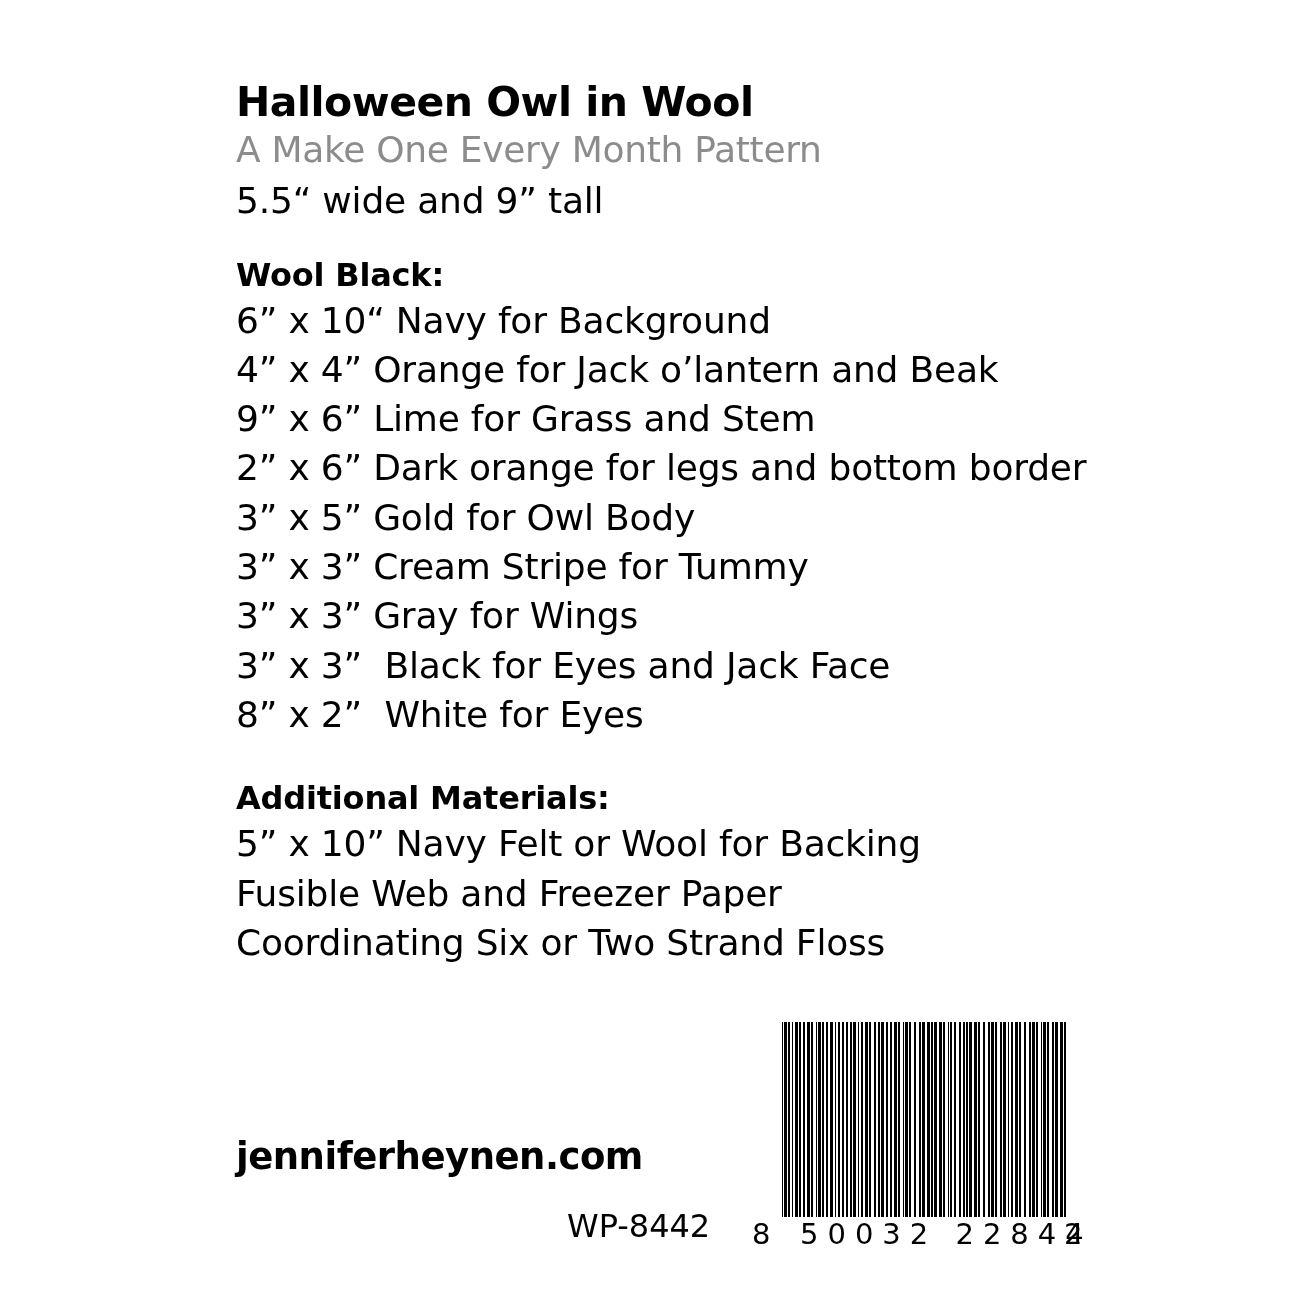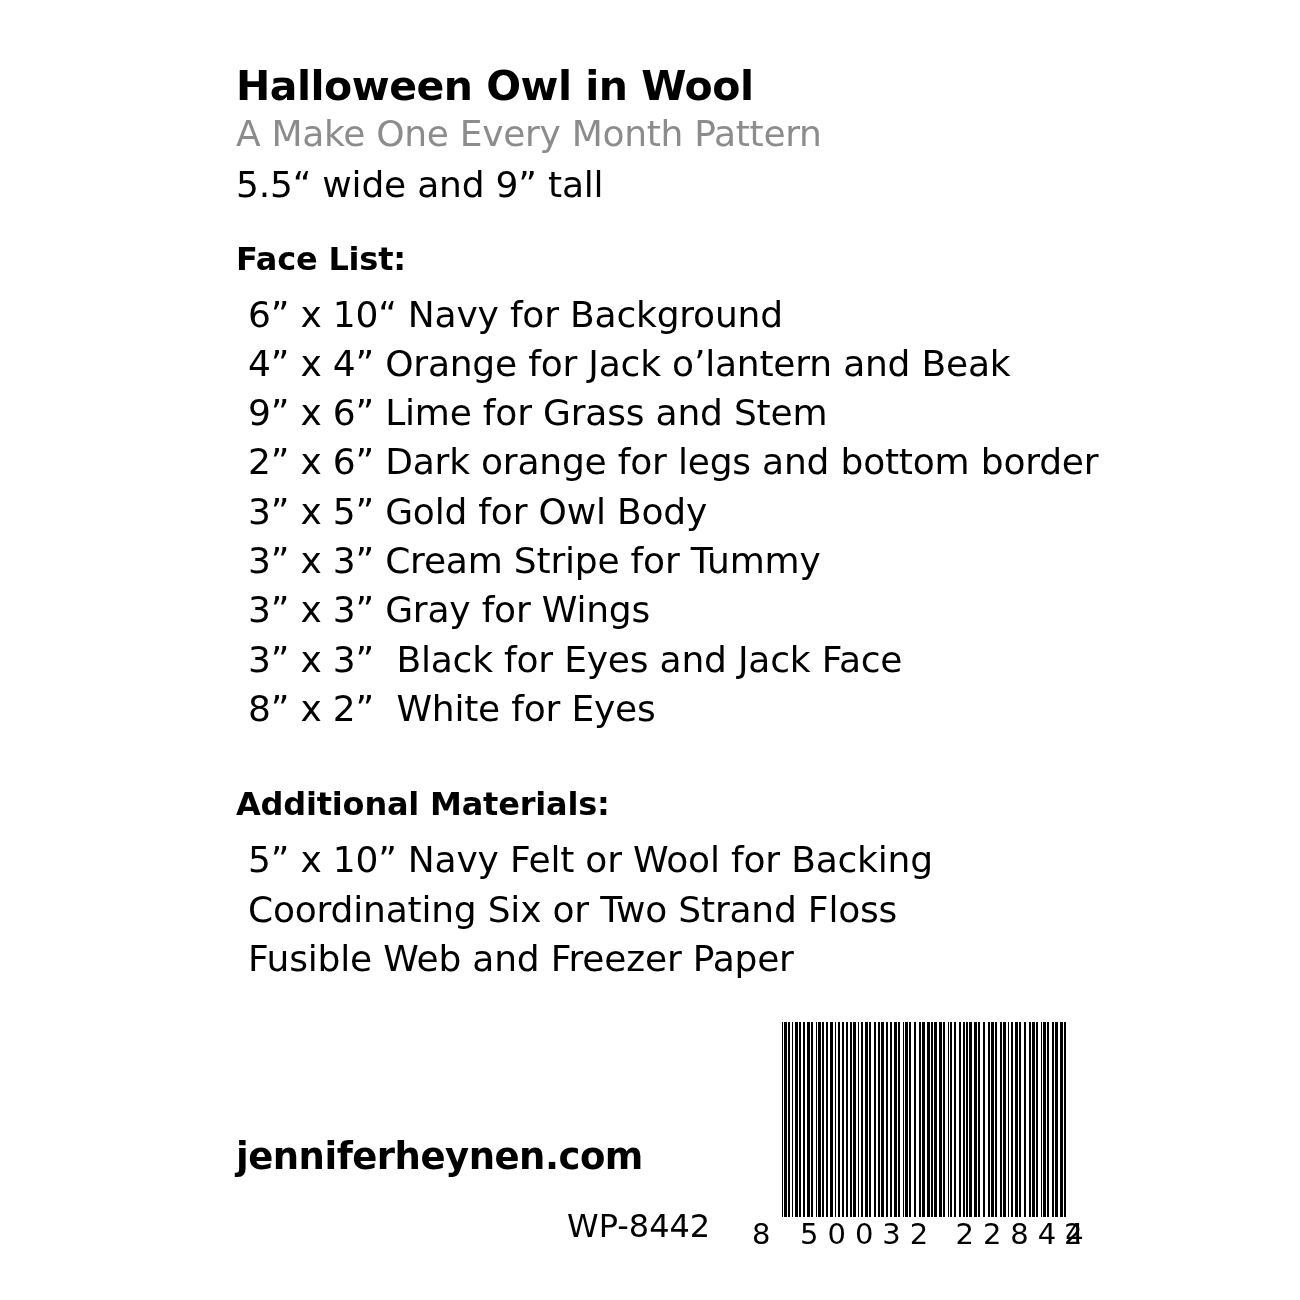--- a/index.html
+++ b/index.html
@@ -18,21 +18,21 @@
   .page {
     position: absolute;
     left: 0; top: 0;
     width: 1300px;
     height: 1300px;
     background: #ffffff;
   }
   .content {
     position: absolute;
     left: 236px;
-    top: 64px;
+    top: 80px;
     width: 1000px;
   }
 
   .title {
     font-size: 41px;
     font-weight: bold;
     letter-spacing: -0.5px;
     line-height: 1.12;
     margin: 0 0 4px 0;
   }
@@ -68,21 +68,21 @@
     font-weight: normal;
     line-height: 1.37;
     letter-spacing: -0.2px;
     white-space: pre;
   }
 
   .gap-sm { height: 30px; }
   .gap-md { height: 40px; }
 
   .wool-list, .materials-list {
-    margin: 12px;
+    margin: 0;
     padding: 0;
     list-style: none;
   }
 
   .footer-site {
     position: absolute;
     left: 236px;
     top: 1135px;
     font-size: 37px;
     font-weight: bold;
@@ -152,40 +152,40 @@
 
   <div class="content">
 
     <h1 class="title">Halloween Owl in Wool</h1>
     <div class="subtitle">A Make One Every Month Pattern</div>
 
     <div class="body-line">5.5“ wide and 9” tall</div>
 
     <div class="gap-sm"></div>
 
-    <div class="section-head">Face List:</div>
+    <div class="section-head">Wool Black:</div>
     <ul class="wool-list">
       <li class="body-line">6” x 10“ Navy for Background</li>
       <li class="body-line">4” x 4” Orange for Jack o’lantern and Beak</li>
       <li class="body-line">9” x 6” Lime for Grass and Stem</li>
       <li class="body-line">2” x 6” Dark orange for legs and bottom border</li>
       <li class="body-line">3” x 5” Gold for Owl Body</li>
       <li class="body-line">3” x 3” Cream Stripe for Tummy</li>
       <li class="body-line">3” x 3” Gray for Wings</li>
       <li class="body-line">3” x 3”  Black for Eyes and Jack Face</li>
       <li class="body-line">8” x 2”  White for Eyes</li>
     </ul>
 
     <div class="gap-md"></div>
 
     <div class="section-head">Additional Materials:</div>
     <ul class="materials-list">
       <li class="body-line">5” x 10” Navy Felt or Wool for Backing</li>
+      <li class="body-line">Fusible Web and Freezer Paper</li>
       <li class="body-line">Coordinating Six or Two Strand Floss</li>
-      <li class="body-line">Fusible Web and Freezer Paper</li>
     </ul>
 
   </div>
 
   <div class="footer-site">jenniferheynen.com</div>
   <div class="sku">WP-8442</div>
 
   <div class="barcode-wrap">
     <div class="barcode-bars" id="barcode-bars">
         <i style="width: 1.21277px; background: rgb(0, 0, 0);"></i>

